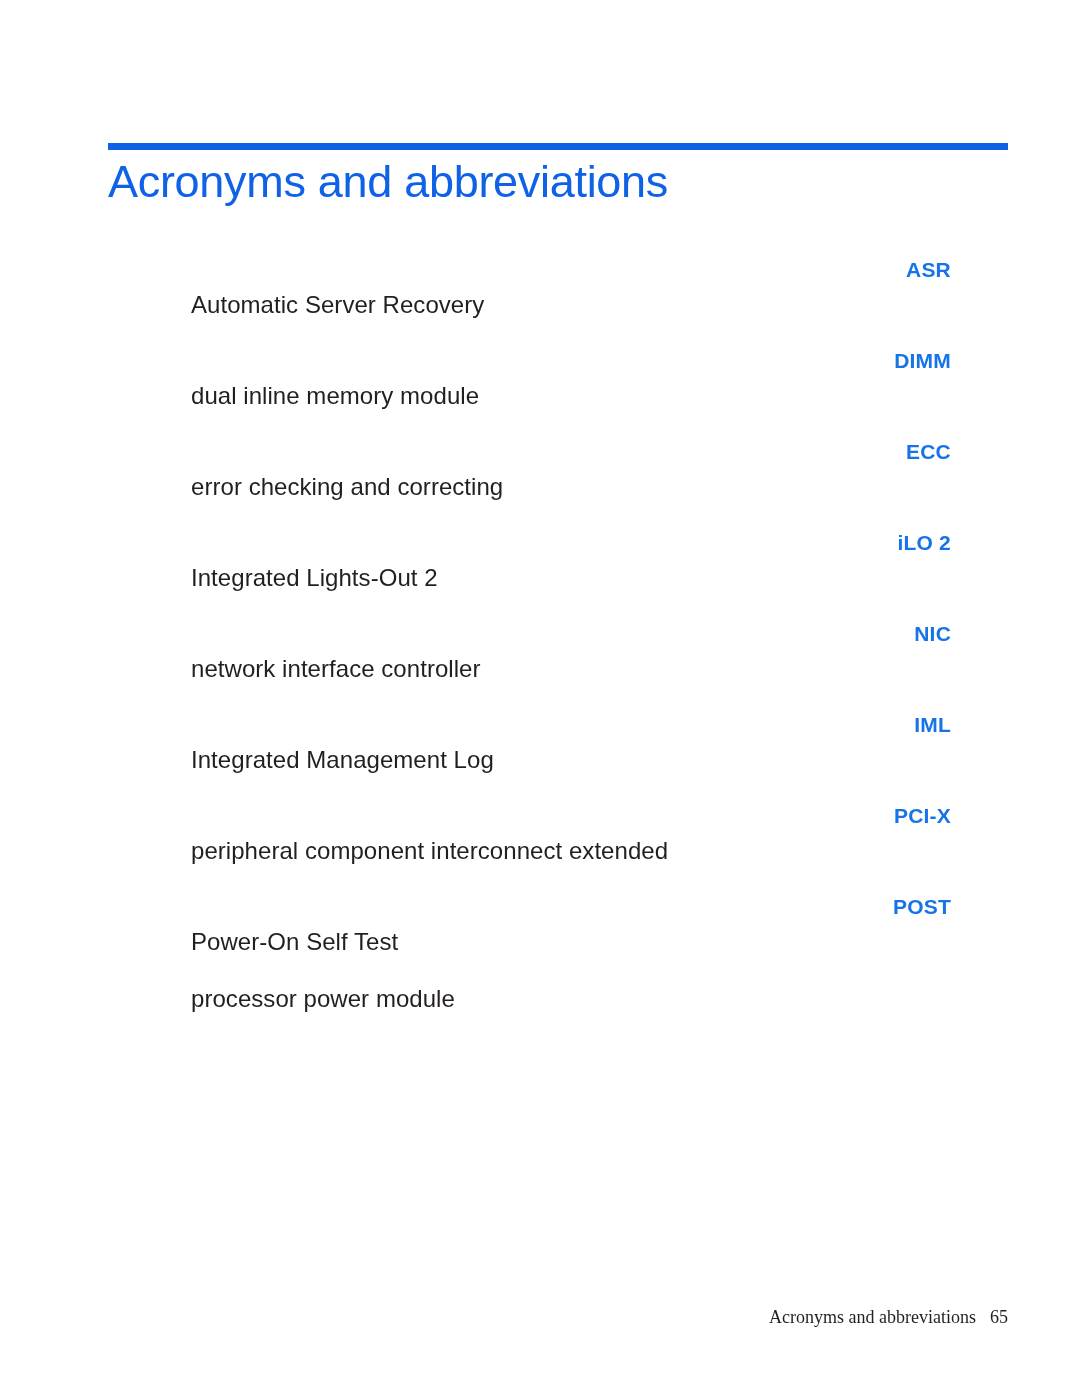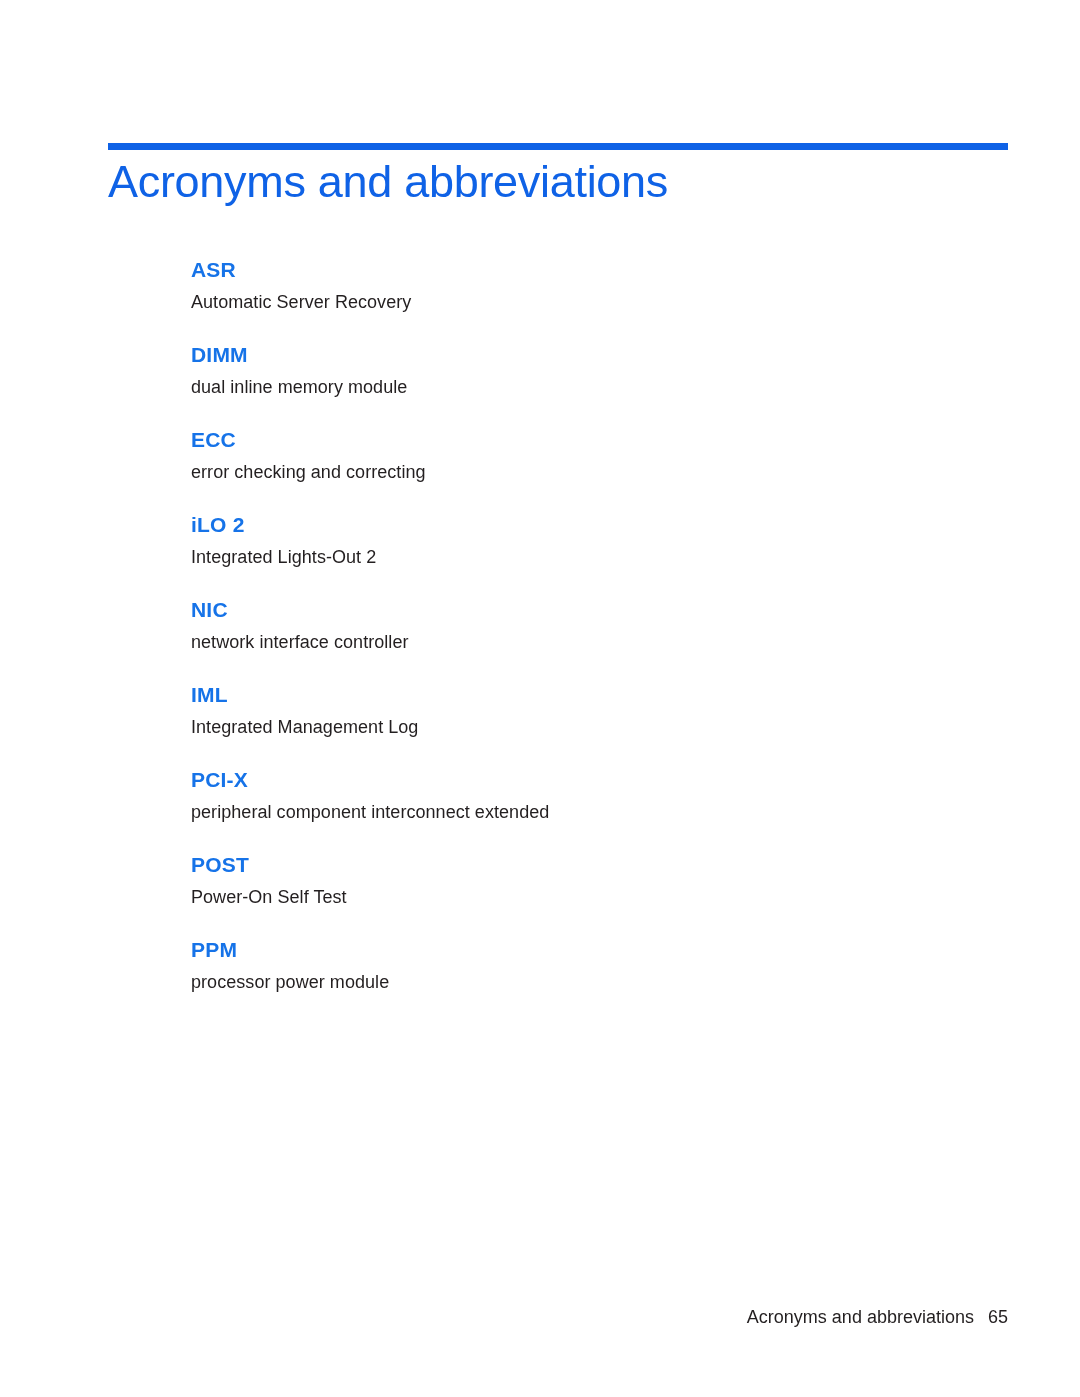--- a/index.html
+++ b/index.html
@@ -58,41 +58,43 @@
   .entry:last-child {
     margin-bottom: 0;
   }
   .term {
     font-size: 21px;
     font-weight: 700;
     line-height: 1.0;
     color: #1673e8;
     letter-spacing: 0.2px;
     margin: 0 0 13px 0;
+    text-align: right;
   }
   .definition {
-    font-size: 18px;
+    font-size: 24px;
     font-weight: 400;
     line-height: 1.0;
     color: #231f20;
     margin: 0;
     letter-spacing: 0.05px;
   }
 
   
   .footer {
     position: absolute;
     left: 88px;
     top: 1307px;
     width: 900px;
     text-align: right;
     font-size: 18px;
     line-height: 1.2;
     color: #231f20;
     white-space: nowrap;
+    font-family: Liberation Serif, serif;
   }
   .footer-label { }
   .footer-page {
     display: inline-block;
     margin-left: 14px;
   }
 </style>
 </head>
 <body>
 
@@ -145,21 +147,20 @@
       <div class="term">PCI-X</div>
       <div class="definition">peripheral component interconnect extended</div>
     </div>
 
     <div class="entry">
       <div class="term">POST</div>
       <div class="definition">Power-On Self Test</div>
     </div>
 
     <div class="entry">
-      <div class="term">PPM</div>
       <div class="definition">processor power module</div>
     </div>
 
 
   </div>
 
   <div class="footer">
     <span class="footer-label">Acronyms and abbreviations</span><span class="footer-page">65</span>
   </div>
 

